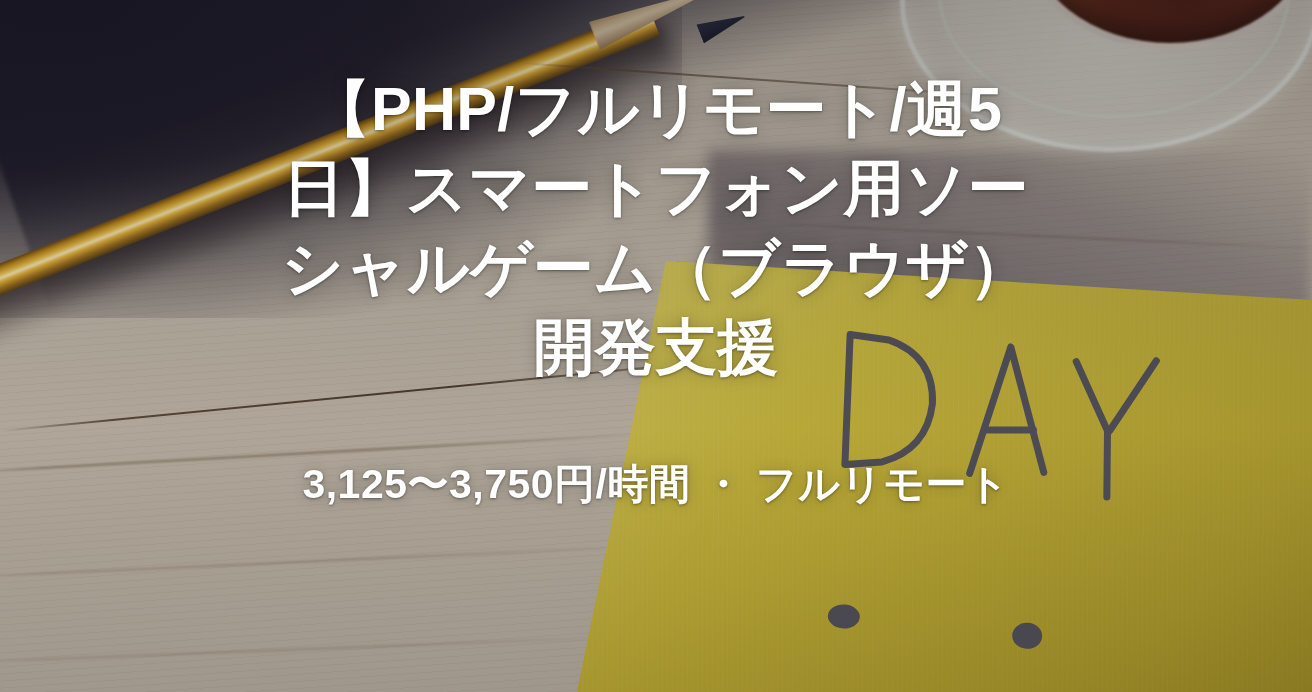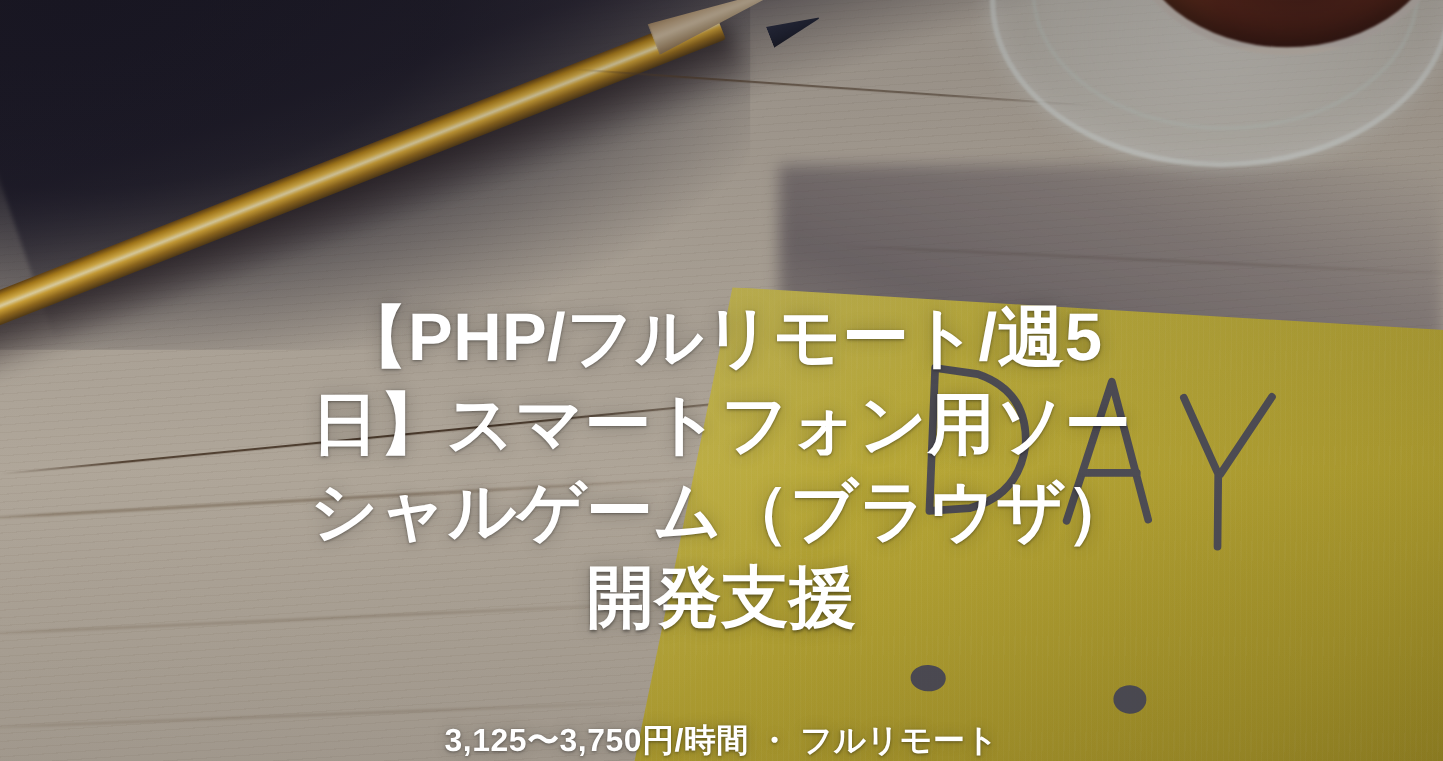--- a/index.html
+++ b/index.html
@@ -254,41 +254,41 @@
       rgba(22,20,26,0.30) 0%,
       rgba(22,20,26,0.18) 35%,
       rgba(22,20,26,0.10) 62%,
       rgba(22,20,26,0.16) 100%);
   }
 
   
   .content {
     position:absolute; inset:0;
     display:flex; flex-direction:column;
-    align-items:center; justify-content:flex-end;
-    padding-top:106px;
+    align-items:center; justify-content:flex-start;
+    padding-top:70px;
     z-index:10;
   }
   .hero-title {
     width:790px;
     text-align:center;
     color:#ffffff;
     font-size:61px;
     line-height:1.30;
     font-weight:700;
     letter-spacing:0.3px;
     text-shadow:0 1px 3px rgba(0,0,0,0.42), 0 0 16px rgba(0,0,0,0.22);
     word-break:break-all;
   }
   .hero-sub {
     margin-top:72px;
     width:1000px;
     text-align:center;
     color:#ffffff;
-    font-size:29px;
+    font-size:41px;
     line-height:1.25;
     font-weight:700;
     letter-spacing:0.5px;
     text-shadow:0 1px 3px rgba(0,0,0,0.42), 0 0 14px rgba(0,0,0,0.22);
   }
 </style>
 </head>
 <body>
 
 <div class="hero">

